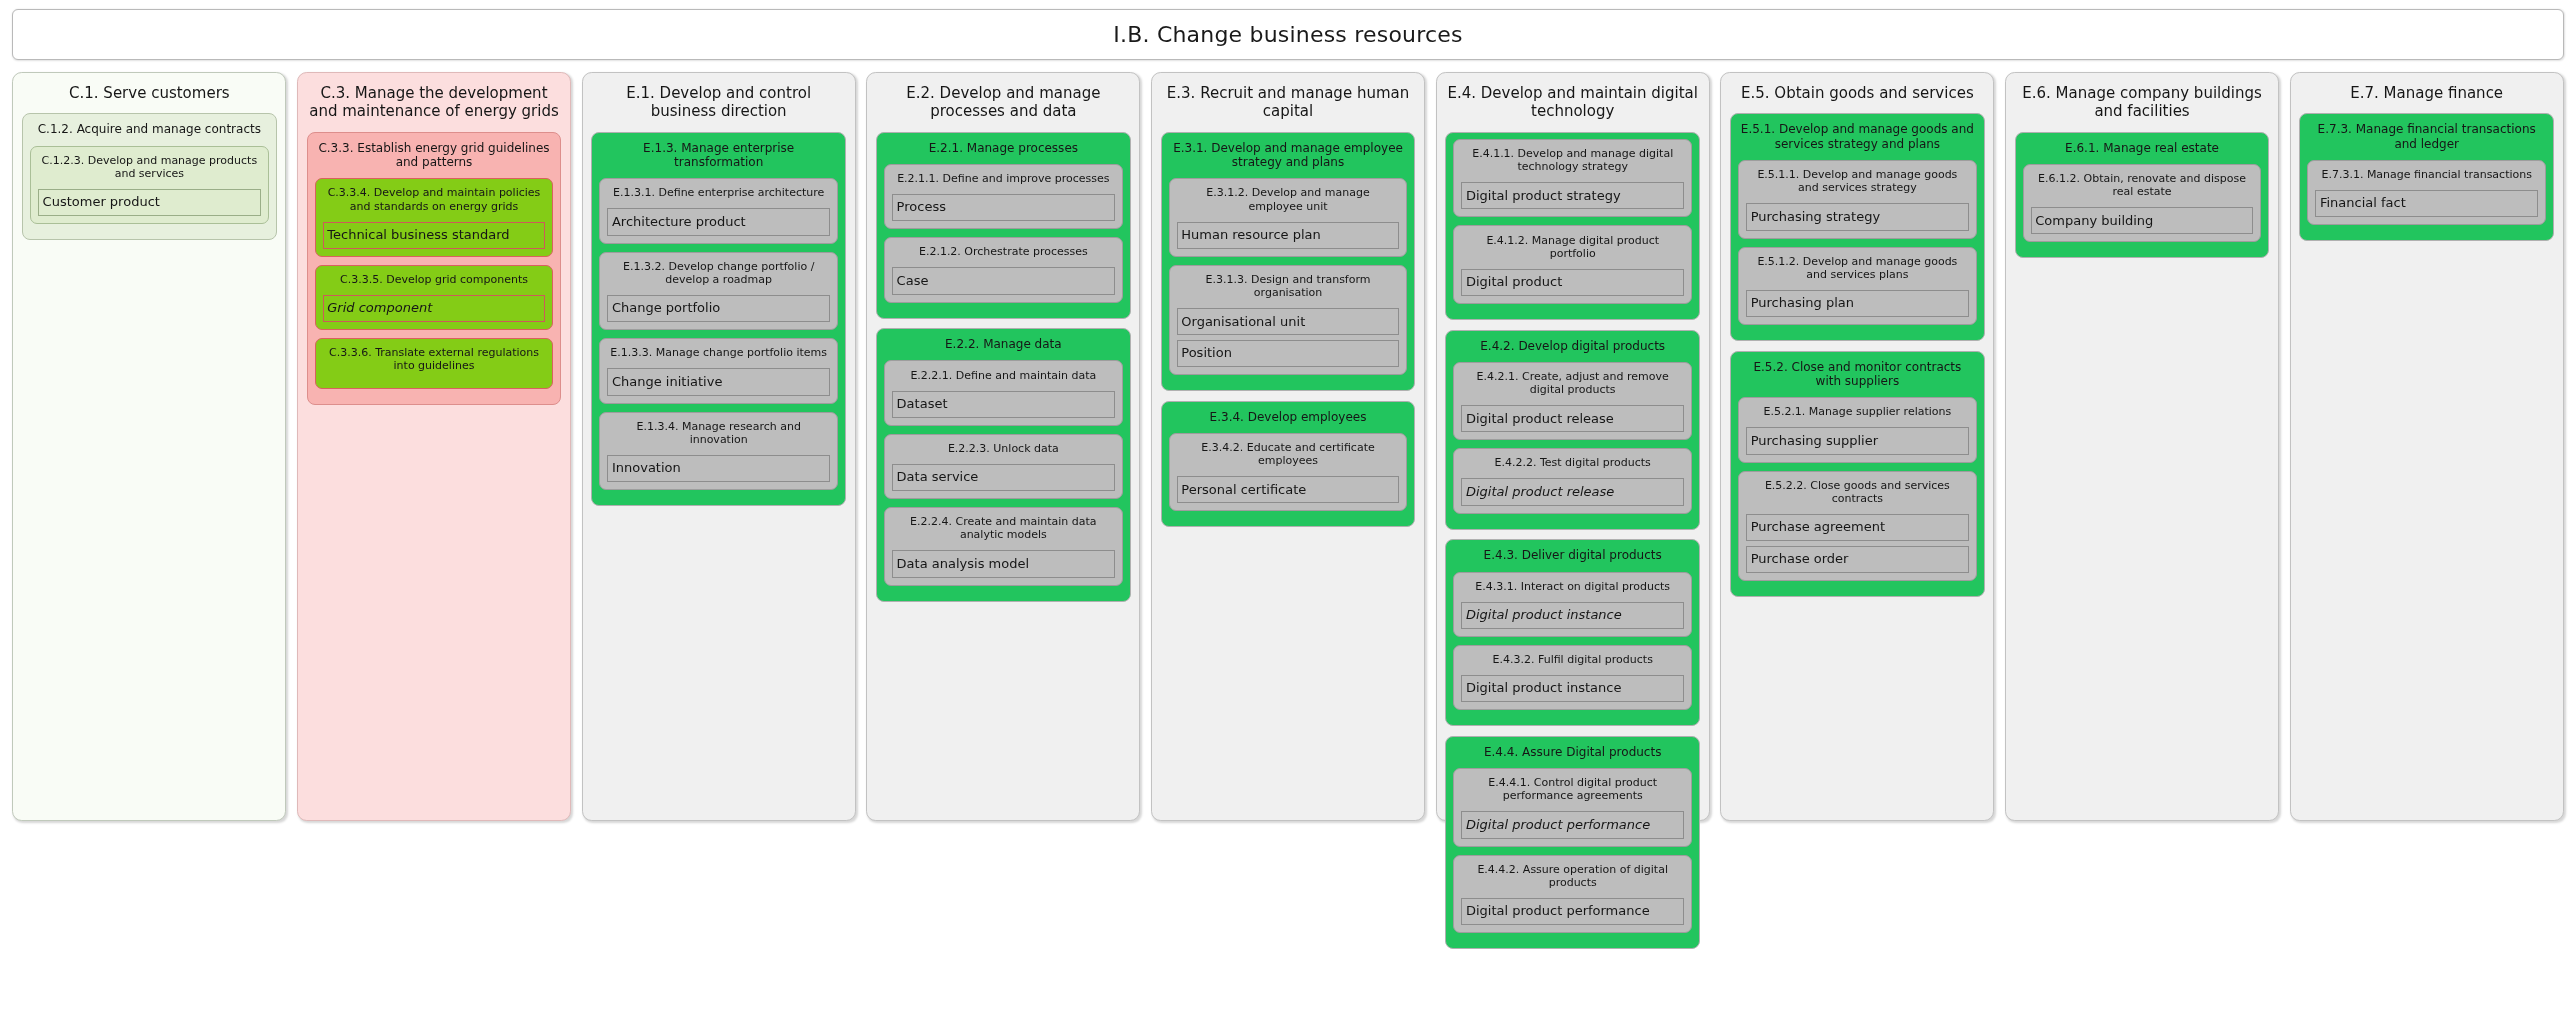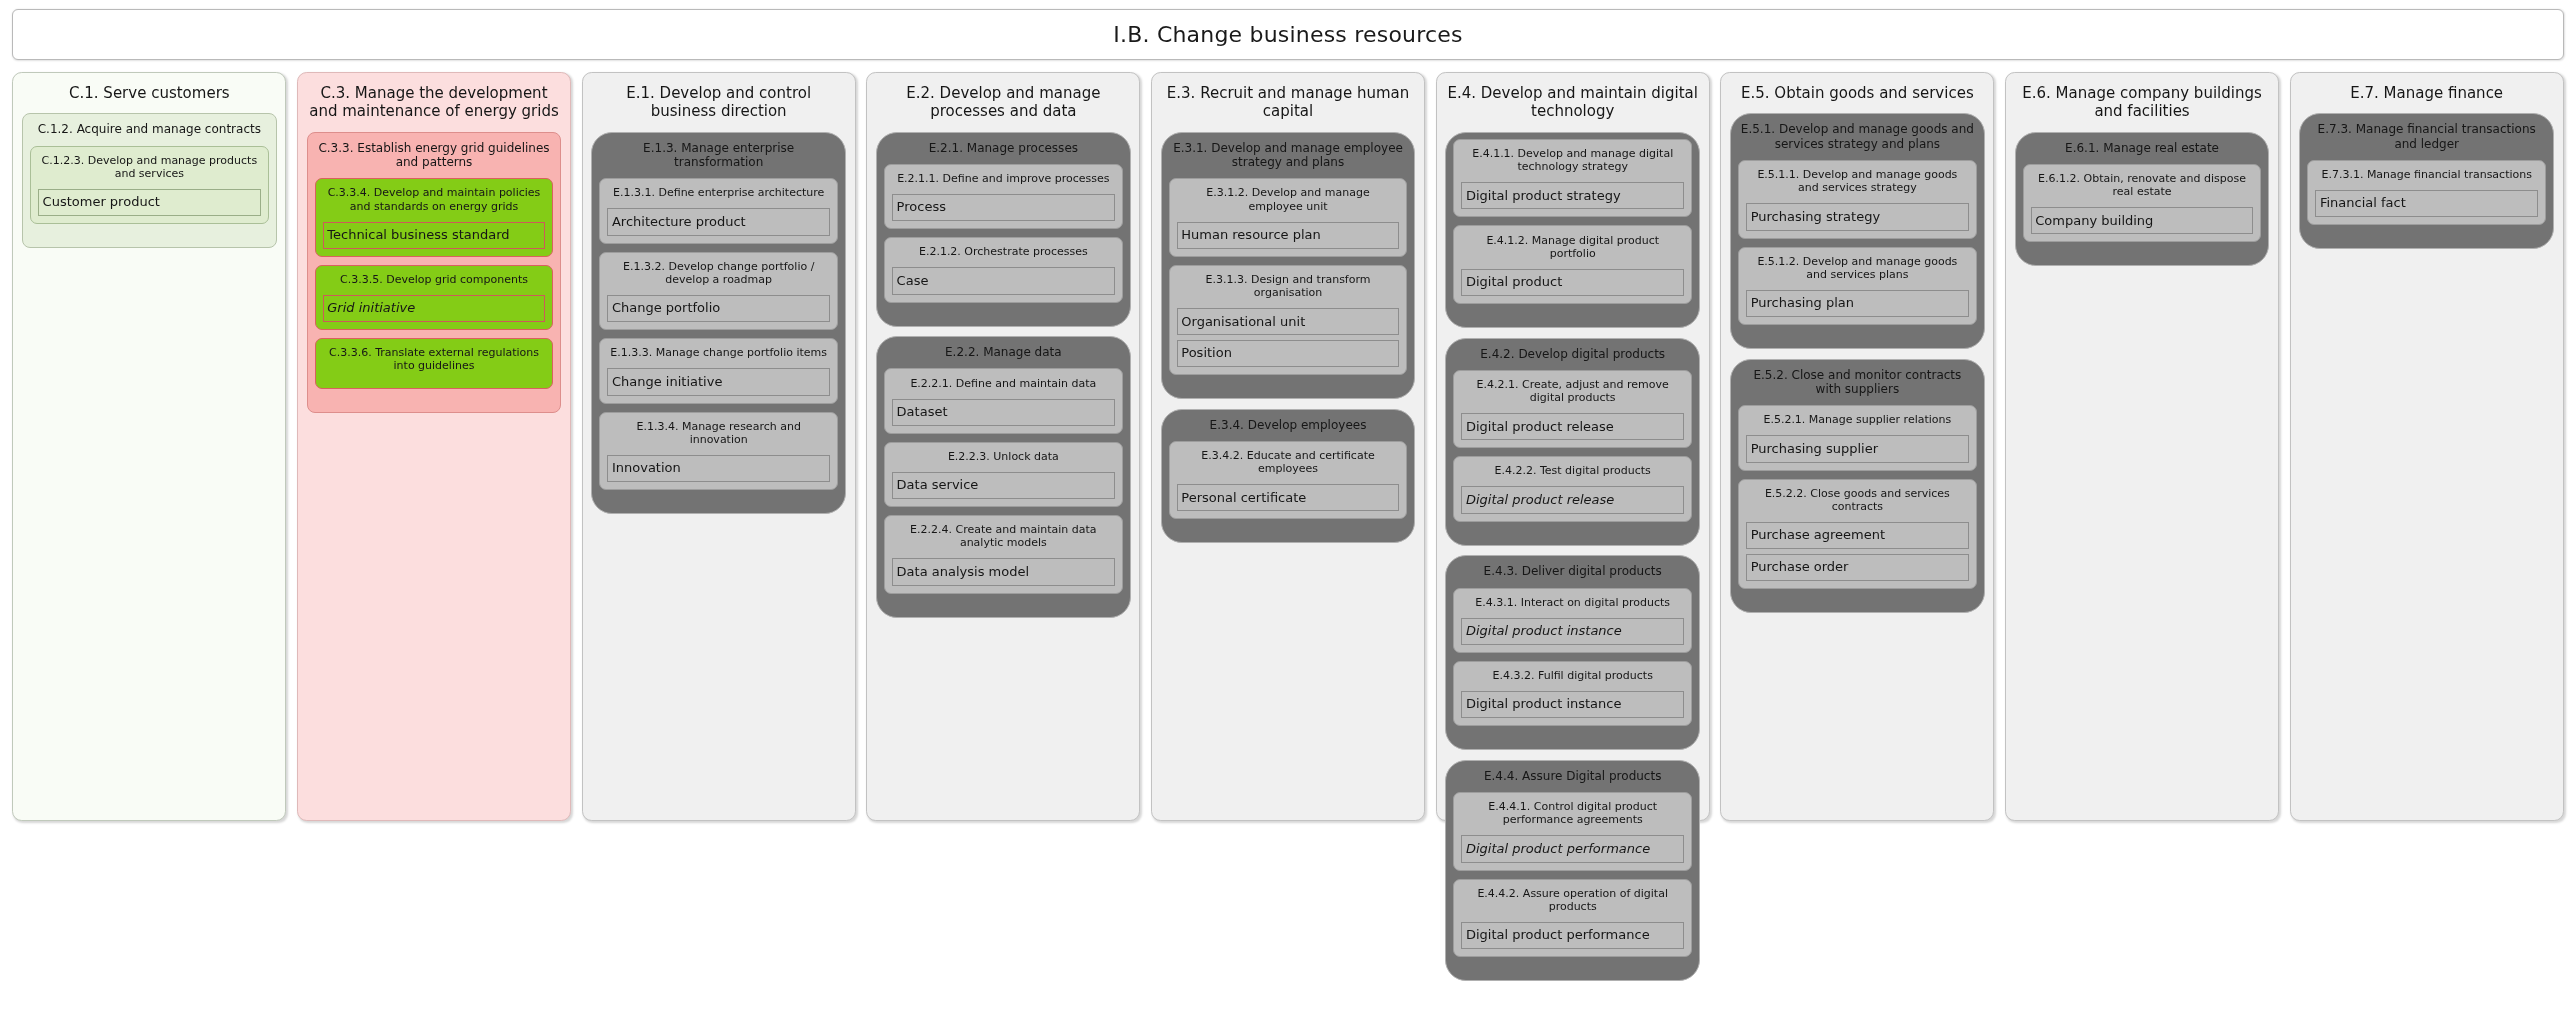--- a/index.html
+++ b/index.html
@@ -68,40 +68,40 @@
 
   
   .grp {
     border-radius: 8px;
     border: 0.9px solid #b6b6b6;
     padding: 6.2px 7px 7px 7px;
     margin-bottom: 9.7px;
   }
   .grp.tone-green { background: #e7f0de; border-color: #b7c4ab; }
   .grp.tone-red   { background: #f8b3b1; border-color: #dd8e8c; }
-  .grp.tone-gray  { background: #737373; border-color: #b0b0b0; border-radius: 21px; }
+  .grp.tone-gray  { background: #22c55e; border-color: #b0b0b0; }
 
   .grp-title {
     text-align: center;
     font-size: 12px;
     line-height: 1.2;
     padding: 1.8px 1.8px 8.8px 1.8px;
   }
 
   
   .item {
     border-radius: 7px;
     border: 0.9px solid #a8a8a8;
     padding: 6.2px 7px 7px 7px;
     margin-bottom: 8px;
     min-height: 48px;
     display: flex;
     flex-direction: column;
   }
-  .item:last-child { margin-bottom: 16px; }
+  .item:last-child { margin-bottom: 8px; }
   .item.tone-green { background: #dfeccf; border-color: #aabf97; }
   .item.tone-red   { background: #84cc16; border-color: #d9615f; }
   .item.tone-gray  { background: #bdbdbd; border-color: #9d9d9d; }
 
   .item-title {
     text-align: center;
     font-size: 11px;
     line-height: 1.2;
     padding: 0.9px 1.8px 0 1.8px;
   }
@@ -153,21 +153,21 @@
           <div class="grp-title">C.3.3. Establish energy grid guidelines and patterns</div>
           <div class="item tone-red">
             <div class="item-title">C.3.3.4. Develop and maintain policies and standards on energy grids</div>
             <div class="objects">
               <div class="obj">Technical business standard</div>
             </div>
           </div>
           <div class="item tone-red">
             <div class="item-title">C.3.3.5. Develop grid components</div>
             <div class="objects">
-              <div class="obj italic">Grid initiative</div>
+              <div class="obj italic">Grid component</div>
             </div>
           </div>
           <div class="item tone-red">
             <div class="item-title">C.3.3.6. Translate external regulations into guidelines</div>
             <div class="objects"></div>
           </div>
         </div>
         <div class="spacer"></div>
       </div>
       <div class="col tone-gray">

